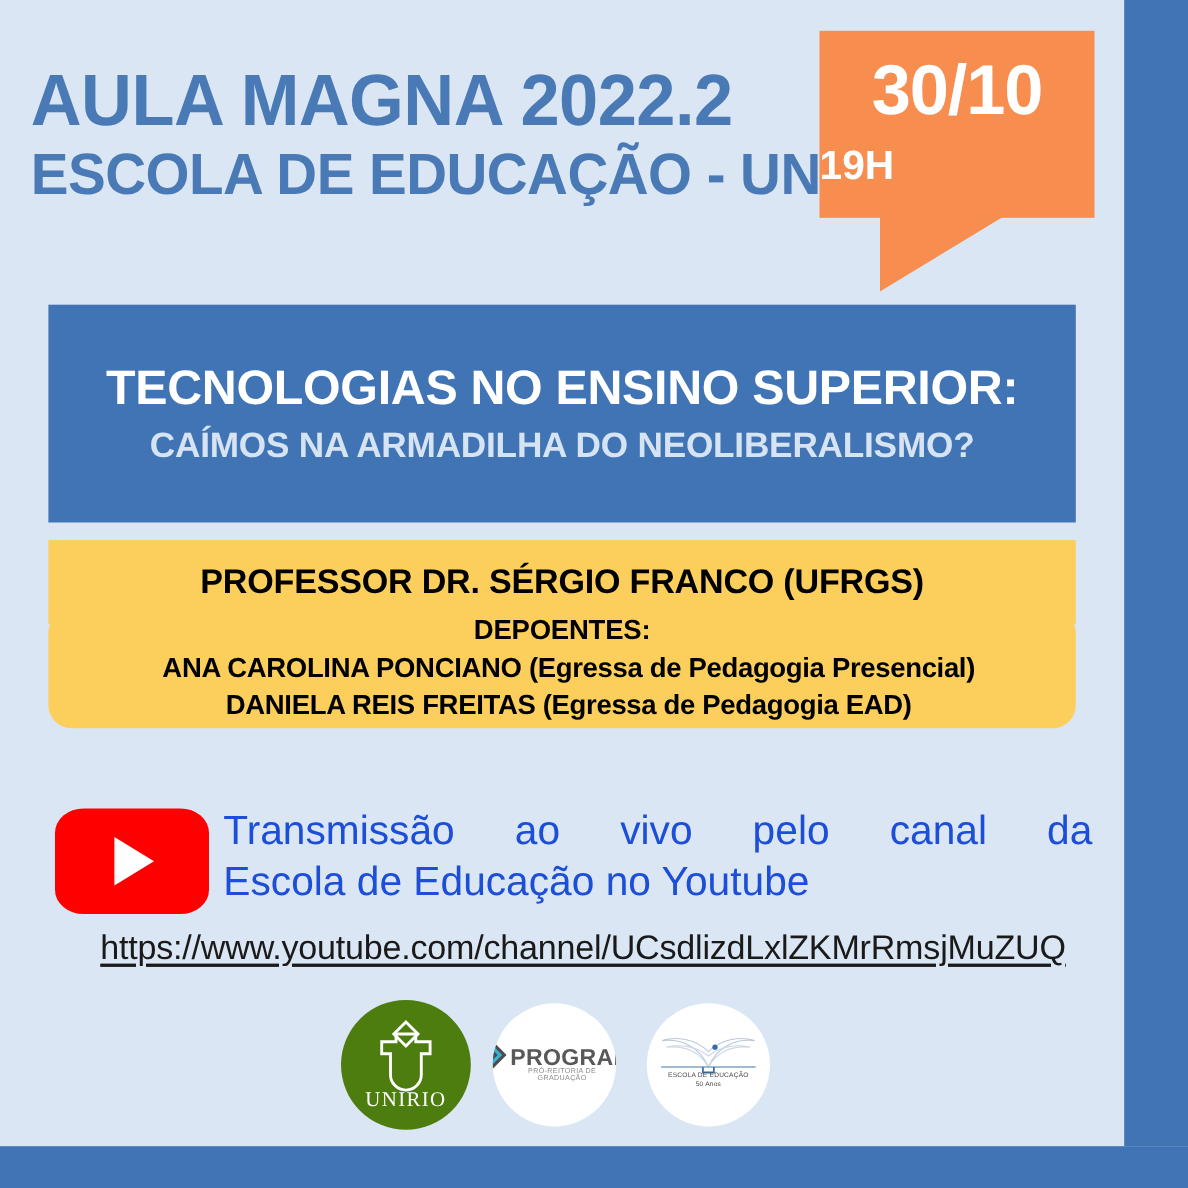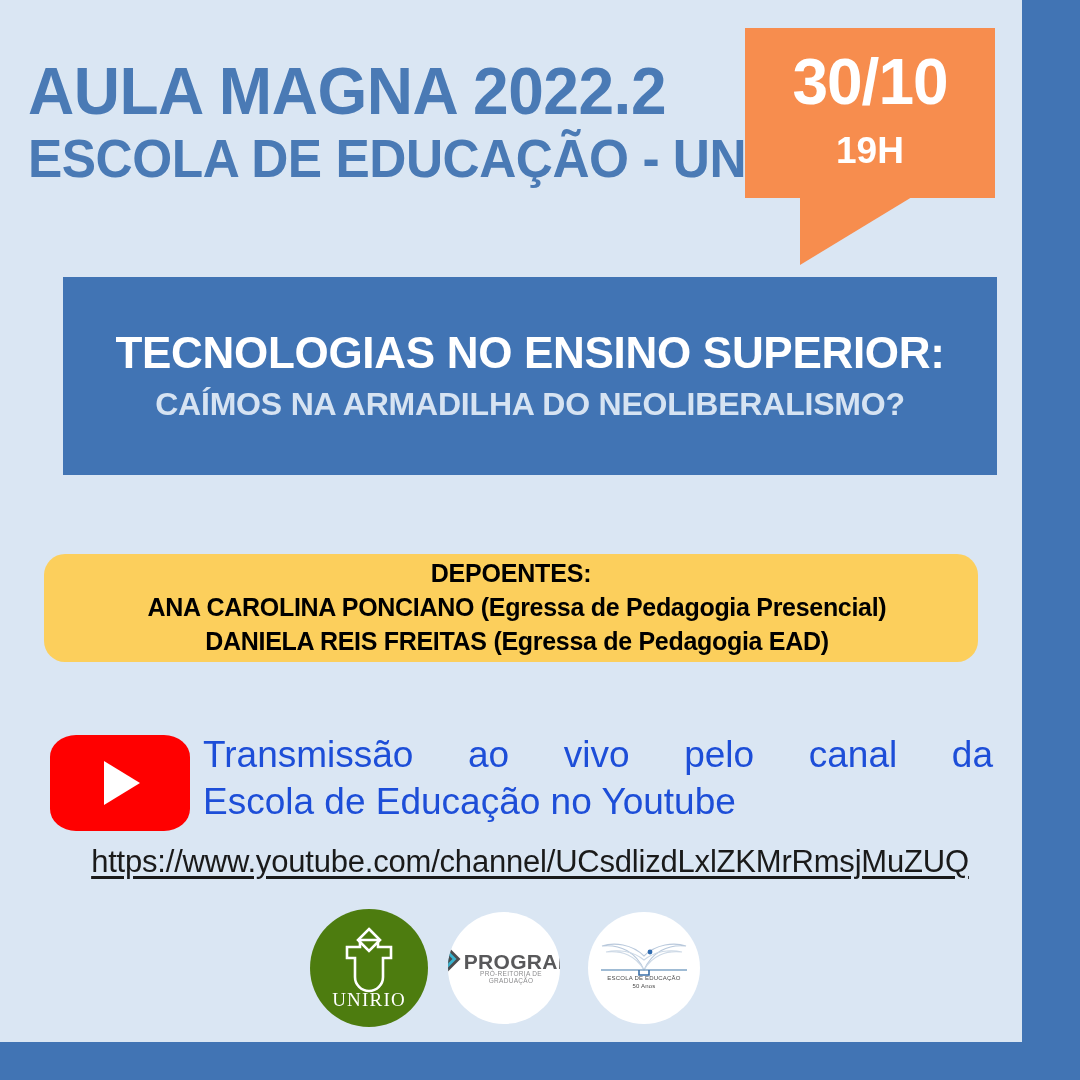--- a/index.html
+++ b/index.html
@@ -91,40 +91,38 @@
     font-size: 64px;
     font-weight: 700;
     line-height: 1;
     letter-spacing: -1px;
   }
   .callout-time {
     position: absolute;
     top: 104px;
     left: 0;
     width: 100%;
-    text-align: center;
     color: #ffffff;
     font-size: 37px;
     font-weight: 700;
     line-height: 1;
   }
 
   
   .title-panel {
     position: absolute;
     left: 44px;
     top: 277px;
     width: 934px;
     height: 198px;
     background: #4174b4;
     display: flex;
     flex-direction: column;
     align-items: center;
     justify-content: center;
-    margin-left: 19px;
   }
   .title-main {
     color: #ffffff;
     font-size: 44px;
     font-weight: 700;
     line-height: 1.06;
     white-space: nowrap;
     letter-spacing: -0.3px;
     text-align: center;
   }
@@ -354,20 +352,23 @@
   <div class="callout">
     <div class="callout-date">30/10</div>
     <div class="callout-time">19H</div>
   </div>
 
   <div class="title-panel">
     <div class="title-main">TECNOLOGIAS NO ENSINO SUPERIOR:</div>
     <div class="title-sub">CAÍMOS NA ARMADILHA DO NEOLIBERALISMO?</div>
   </div>
 
+  <div class="yellow-panel speaker-panel">
+    <div class="speaker-text">PROFESSOR DR. SÉRGIO FRANCO (UFRGS)</div>
+  </div>
 
   <div class="yellow-panel guests-panel">
     <div class="guests-heading">DEPOENTES:</div>
     <div class="guests-line">ANA CAROLINA PONCIANO (Egressa de Pedagogia Presencial)</div>
     <div class="guests-line">DANIELA REIS FREITAS (Egressa de Pedagogia EAD)</div>
   </div>
 
   <div class="yt-icon"></div>
   <div class="yt-text">
     <div class="yt-text-line-1">Transmissão ao vivo pelo canal da</div>

